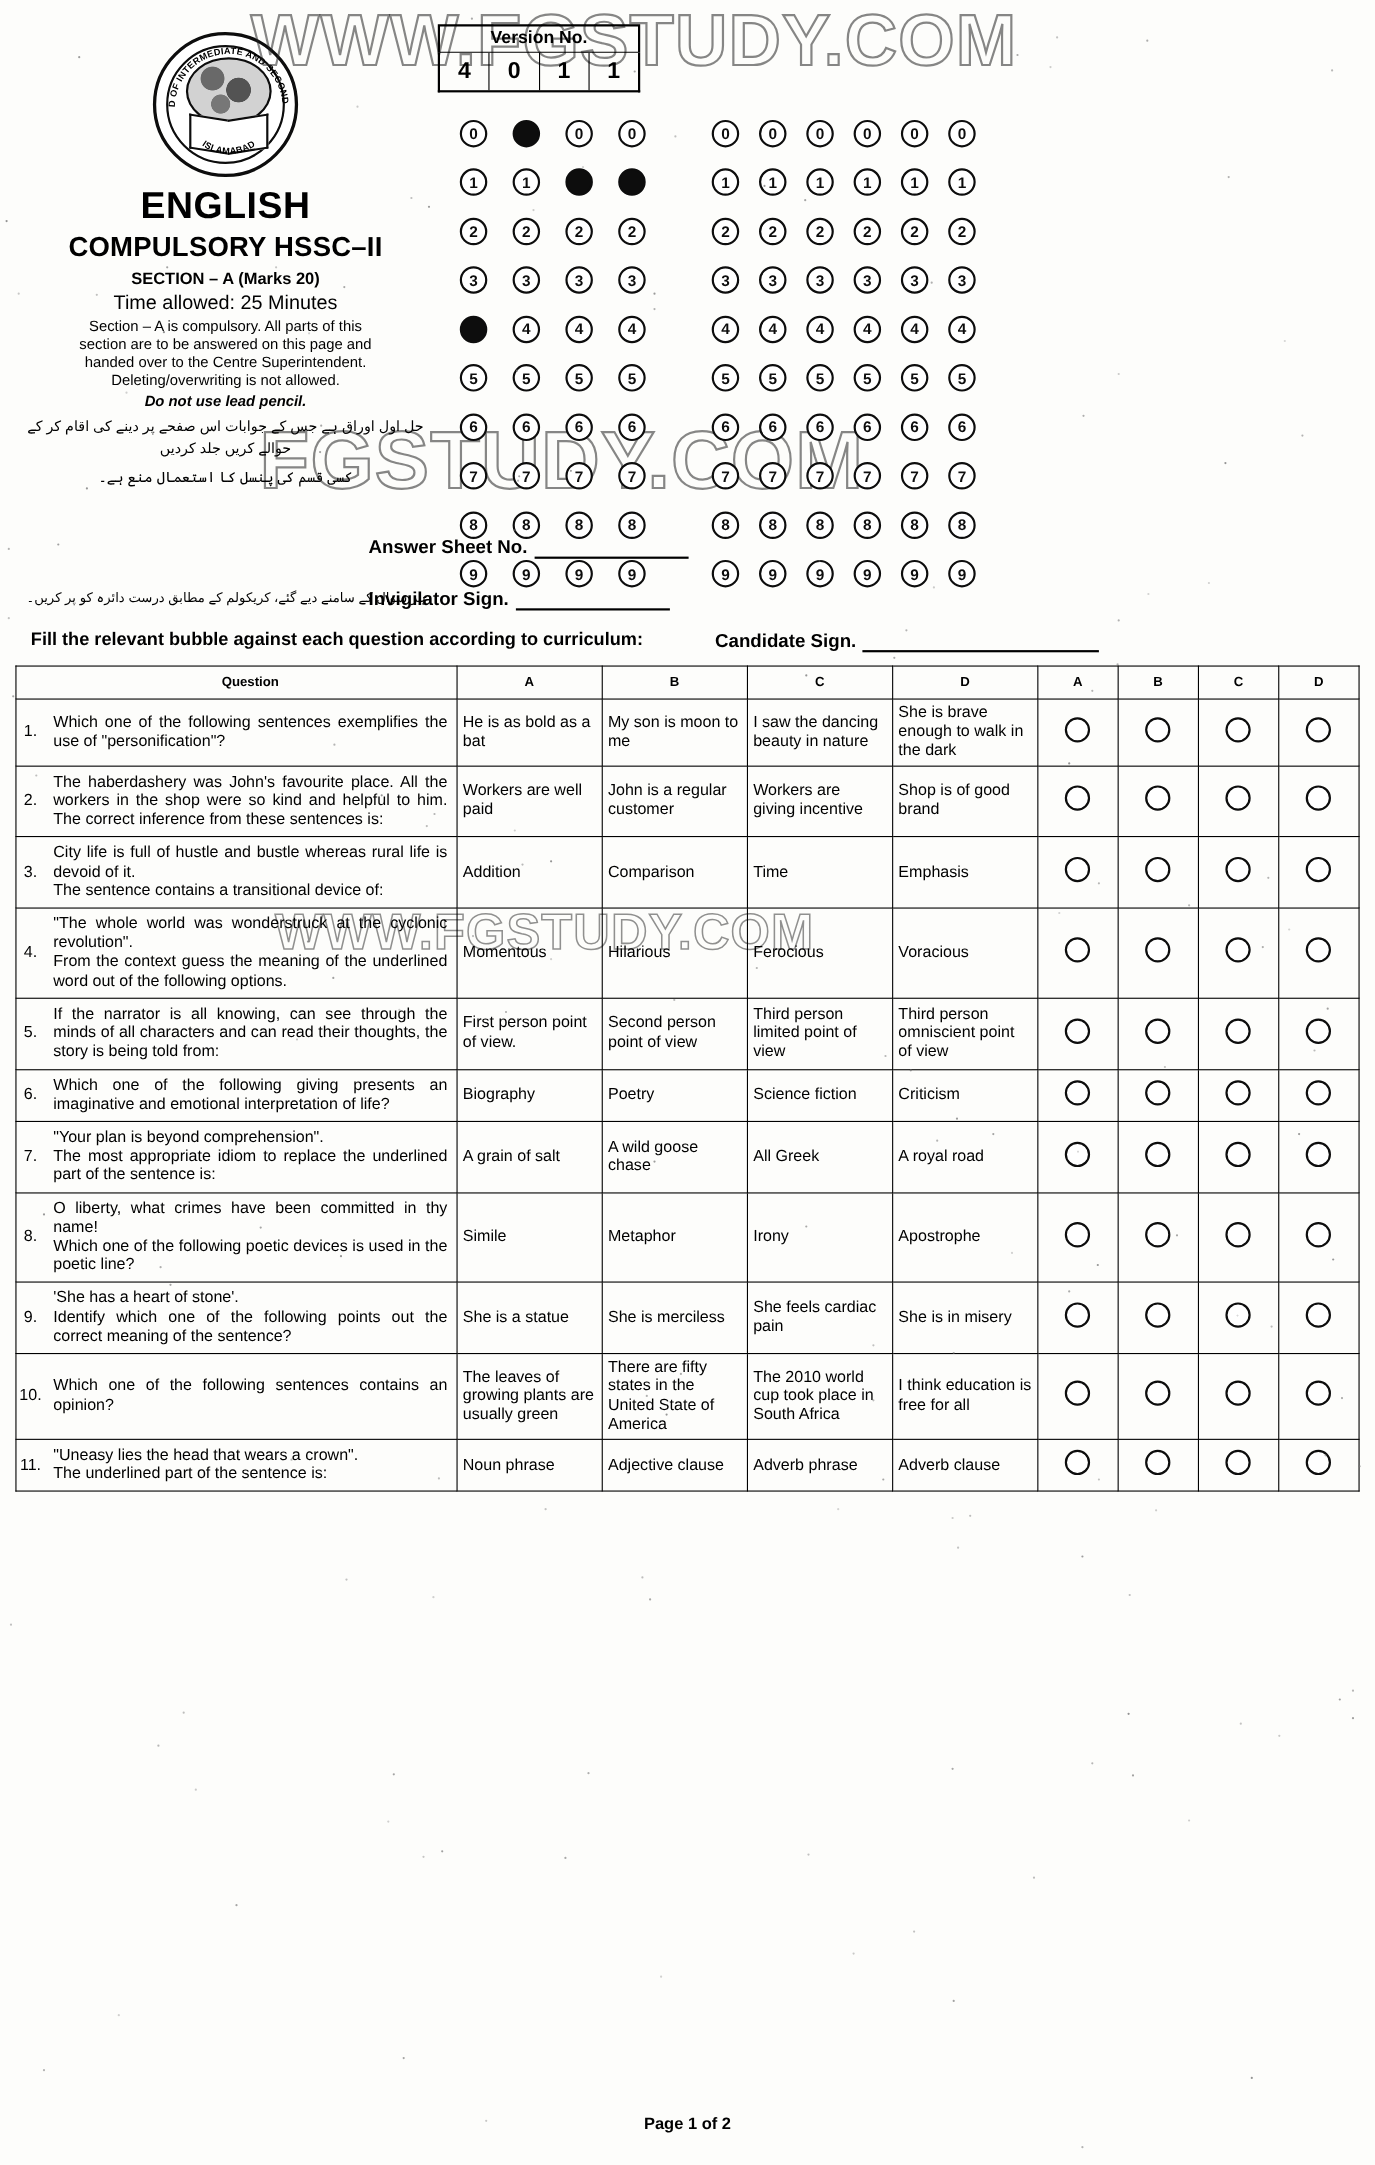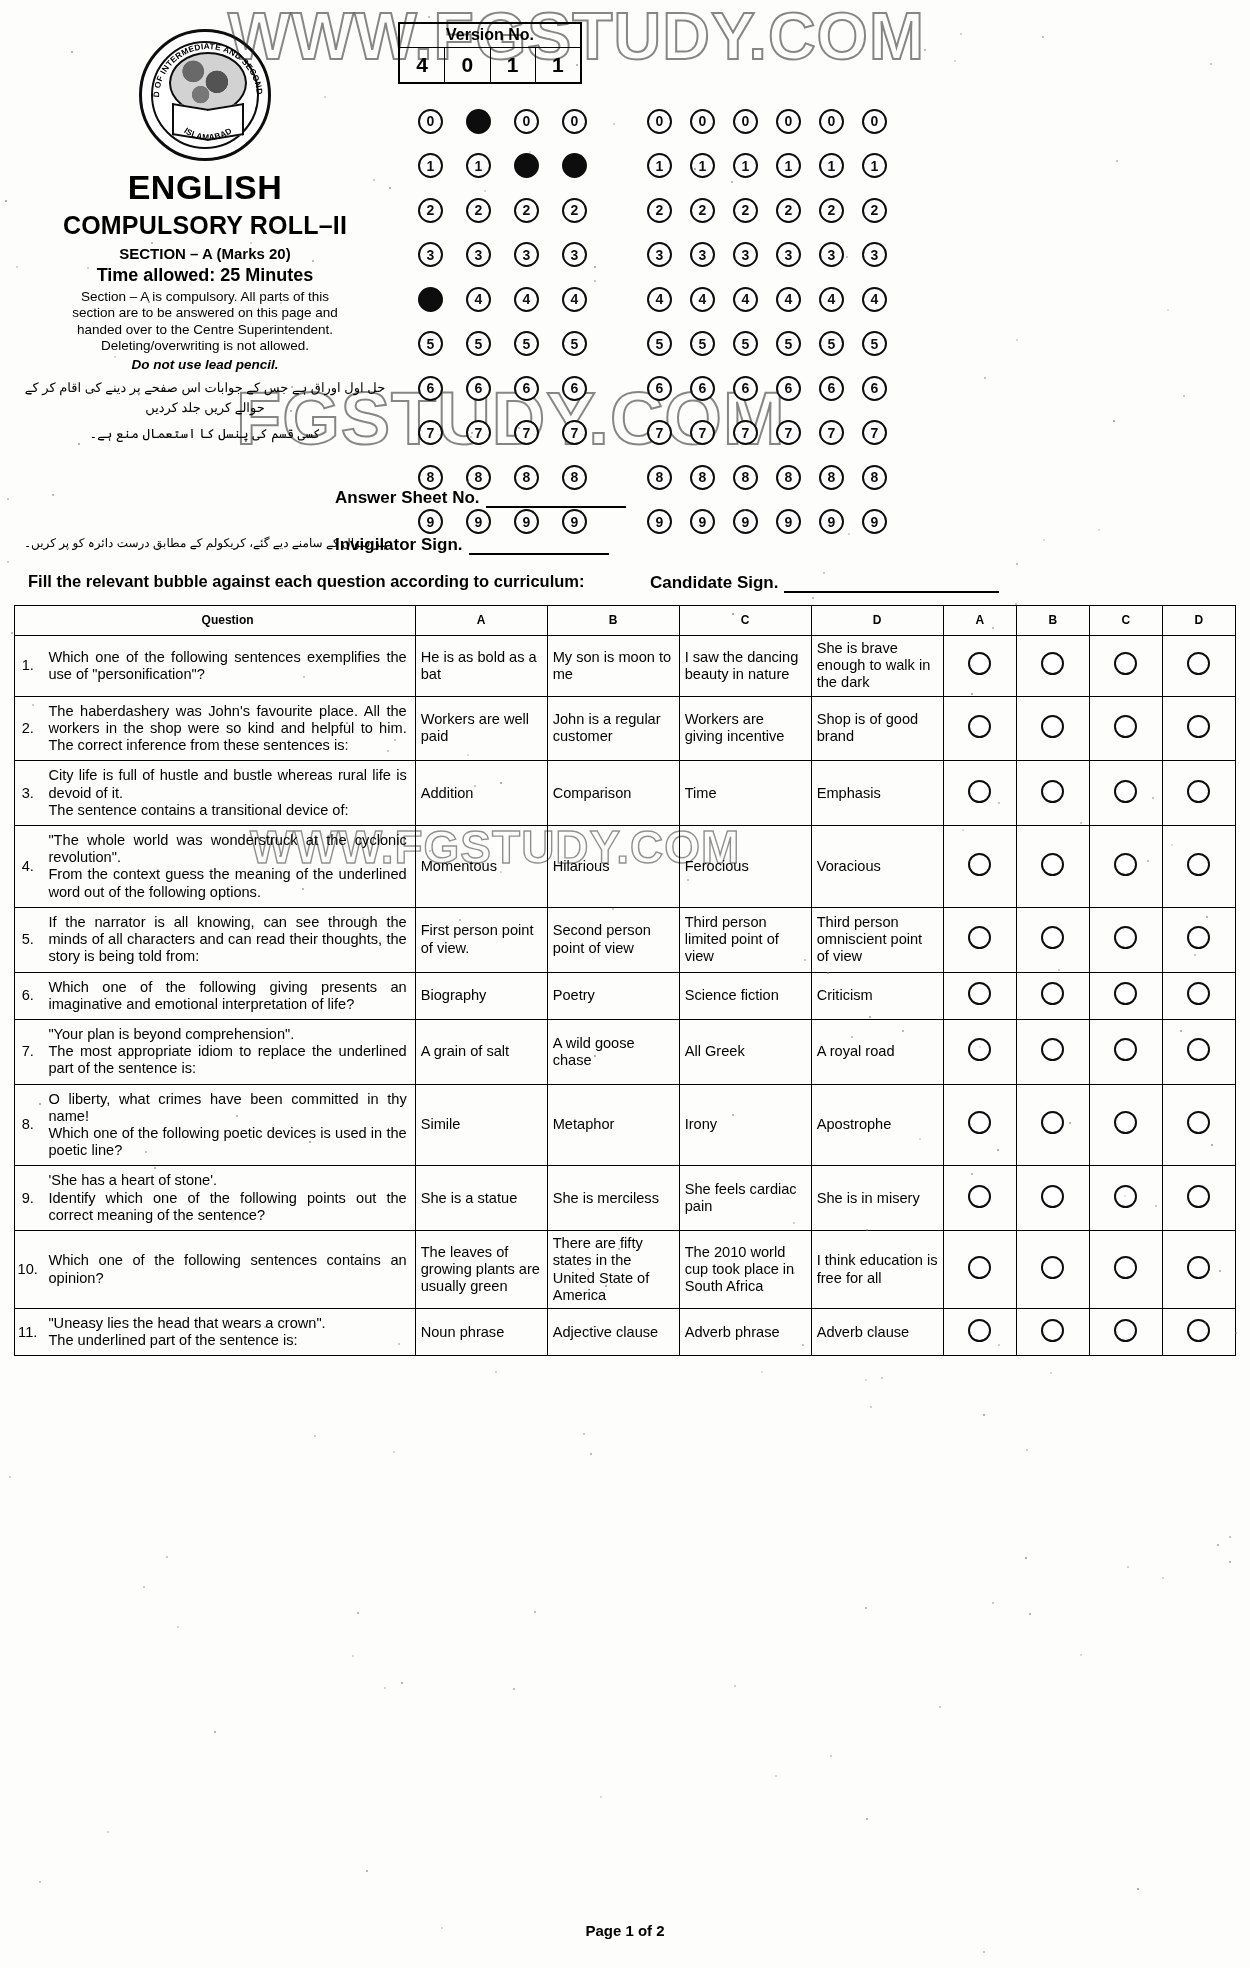--- a/index.html
+++ b/index.html
@@ -66,21 +66,21 @@
   .seal-arc {
     position:absolute; left:0; top:0; width:132px; height:132px;
   }
   .seal-arc text { font-size:8.3px; font-weight:700; font-family:"Liberation Sans", sans-serif; letter-spacing:.3px;}
 
   
   .title-block { position:absolute; left:10px; top:168px; width:390px; text-align:center; z-index:6;}
   .t-english { font-size:34px; font-weight:700; letter-spacing:.5px; margin:0 0 4px 0;}
   .t-comp    { font-size:25px; font-weight:700; letter-spacing:.2px; margin:0 0 5px 0;}
   .t-sec     { font-size:15px; font-weight:700; margin:0 0 3px 0;}
-  .t-time    { font-size:18px; font-weight:700; margin:0 0 3px 0;}
+  .t-time    { font-size:18px; font-weight:400; margin:0 0 3px 0;}
   .t-note    { font-size:13.5px; font-weight:400; line-height:1.22; margin:0;}
   .t-italic  { font-size:13.5px; font-weight:700; font-style:italic; margin:2px 0 0 0;}
   .t-urdu    { font-size:13px; line-height:1.55; margin:6px 0 0 0; direction:rtl; text-align:center;}
 
   
   .vbox { position:absolute; left:398px; top:22px; z-index:6; }
   .vbox .lbl {
     border:2px solid #000; border-bottom:1.5px solid #000;
     text-align:center; font-size:16px; font-weight:700; padding:2px 0 3px;
     width:184px;
@@ -184,21 +184,21 @@
         <path id="arcTop" d="M 17,66 A 49,49 0 0 1 115,66"></path>
         <path id="arcBot" d="M 24,66 A 42,42 0 0 0 108,66"></path>
       </defs>
       <text><textPath href="#arcTop" startOffset="50%" text-anchor="middle" id="sealTop">FEDERAL BOARD OF INTERMEDIATE AND SECONDARY EDUCATION</textPath></text>
       <text><textPath href="#arcBot" startOffset="50%" text-anchor="middle" id="sealBot">ISLAMABAD</textPath></text>
     </svg>
   </div>
 
   <div class="title-block">
     <div class="t-english">ENGLISH</div>
-    <div class="t-comp">COMPULSORY ROLL–II</div>
+    <div class="t-comp">COMPULSORY HSSC–II</div>
     <div class="t-sec">SECTION – A (Marks 20)</div>
     <div class="t-time">Time allowed: 25 Minutes</div>
     <div class="t-note">Section – A is compulsory. All parts of this</div>
     <div class="t-note">section are to be answered on this page and</div>
     <div class="t-note">handed over to the Centre Superintendent.</div>
     <div class="t-note">Deleting/overwriting is not allowed.</div>
     <div class="t-italic">Do not use lead pencil.</div>
     <div class="t-urdu">حل اول اوراق ہے جس کے جوابات اس صفحے پر دینے کی اقام کر کے حوالے کریں جلد کردیں</div>
     <div class="t-urdu">کسی قسم کی پنسل کا استعمال منع ہے۔</div>
   </div>

